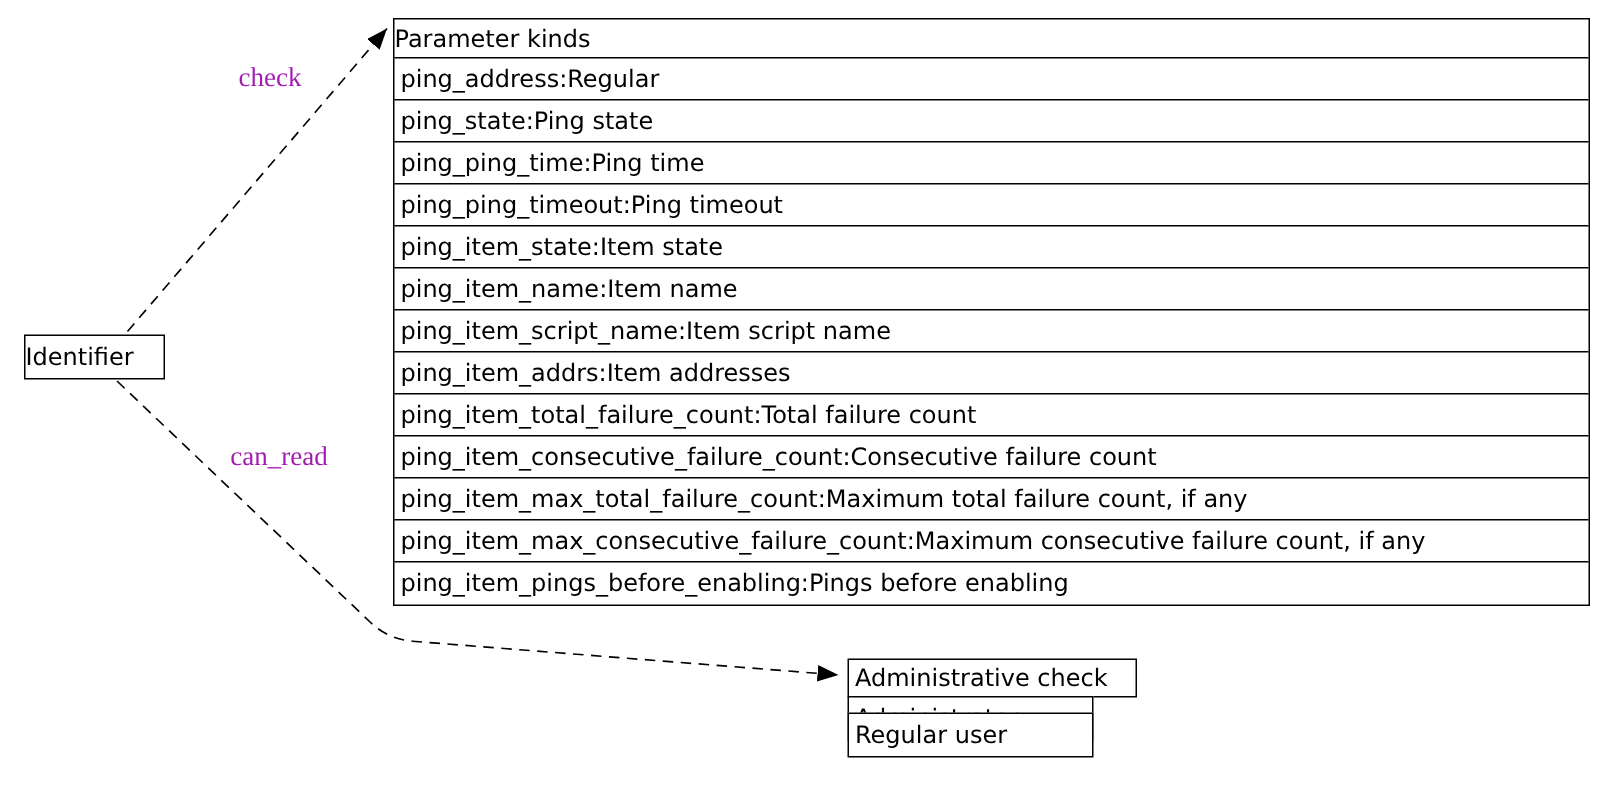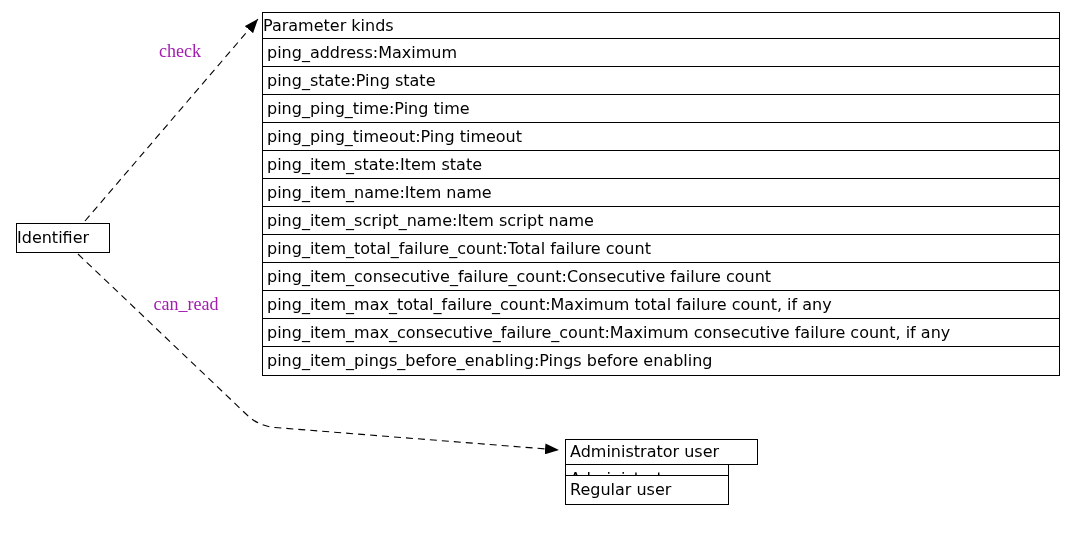--- a/index.html
+++ b/index.html
@@ -126,31 +126,32 @@
     <path class="edge-path" d="M 78 254 L 246 414 Q 258 426 275 427.5 L 559 450" marker-end="url(#arrowhead)"></path>
   </svg>
 
   <div id="check-label" class="edge-label">check</div>
   <div id="canread-label" class="edge-label">can_read</div>
 
   <div id="identifier-node">Identifier</div>
 
   <div id="param-table">
     <div class="tbl-header">Parameter kinds</div>
-    <div class="tbl-row">ping_address:Maximum</div>
+    <div class="tbl-row">ping_address:Regular</div>
     <div class="tbl-row">ping_state:Ping state</div>
     <div class="tbl-row">ping_ping_time:Ping time</div>
     <div class="tbl-row">ping_ping_timeout:Ping timeout</div>
     <div class="tbl-row">ping_item_state:Item state</div>
     <div class="tbl-row">ping_item_name:Item name</div>
     <div class="tbl-row">ping_item_script_name:Item script name</div>
+    <div class="tbl-row">ping_item_addrs:Item addresses</div>
     <div class="tbl-row">ping_item_total_failure_count:Total failure count</div>
     <div class="tbl-row">ping_item_consecutive_failure_count:Consecutive failure count</div>
     <div class="tbl-row">ping_item_max_total_failure_count:Maximum total failure count, if any</div>
     <div class="tbl-row">ping_item_max_consecutive_failure_count:Maximum consecutive failure count, if any</div>
     <div class="tbl-row">ping_item_pings_before_enabling:Pings before enabling</div>
   </div>
 
-  <div id="admin-header">Administrator user</div>
+  <div id="admin-header">Administrative check</div>
   <div id="admin-row-0" class="admin-row">Administrator</div>
   <div id="admin-row-1" class="admin-row">Regular user</div>
 
 </div>
 
 </body></html>

